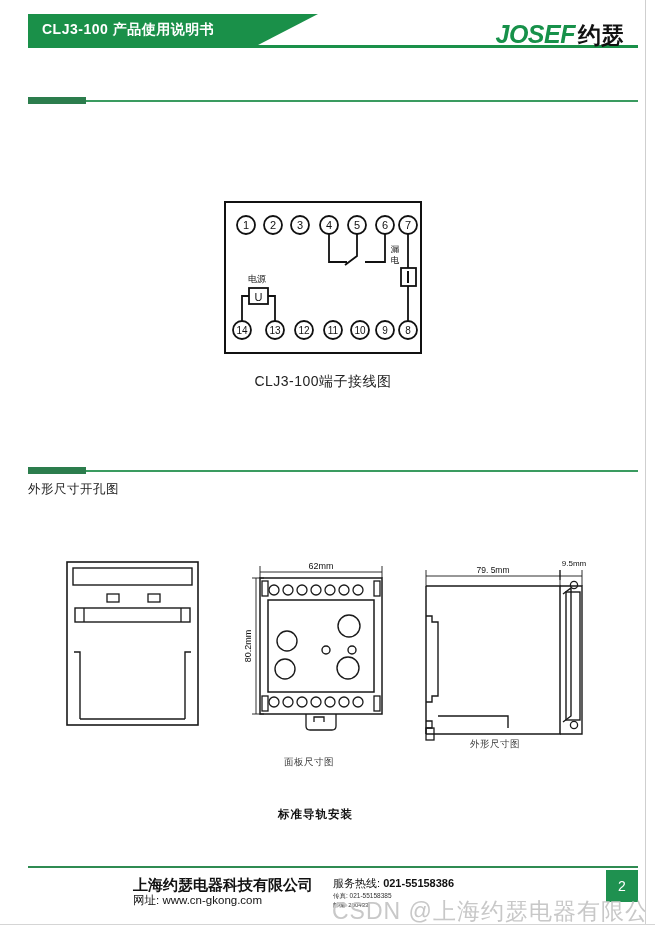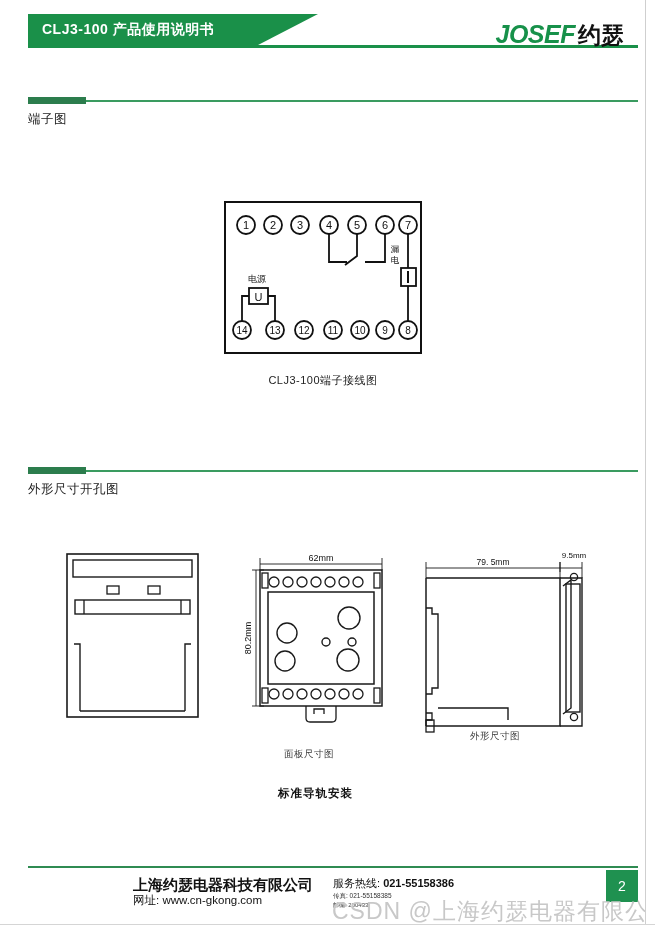--- a/index.html
+++ b/index.html
@@ -130,56 +130,57 @@
     left: 0;
     top: 200px;
     width: 646px;
     text-align: center;
   }
   .terminal-svg-holder {
     display: inline-block;
   }
   .diagram-caption {
     margin-top: 14px;
-    font-size: 11px;
+    font-size: 14px;
     color: #222;
     letter-spacing: 0.5px;
   }
 
   
   .dims {
     position: absolute;
     left: 0;
     top: 548px;
     width: 646px;
     height: 270px;
   }
   .dim-item {
     position: absolute;
-    top: 0;
+    top: 8px;
   }
   #dim-front { left: 62px; }
   #dim-panel { left: 242px; }
   #dim-side  { left: 408px; }
 
   .caption-sm {
     position: absolute;
     font-size: 9.5px;
     color: #3a3a3a;
     white-space: nowrap;
     letter-spacing: .5px;
     font-family: Liberation Serif, serif;
   }
   .caption-md {
     position: absolute;
     font-size: 11.5px;
     color: #111;
     font-weight: bold;
     white-space: nowrap;
     letter-spacing: 1px;
+    margin-top: 13px;
   }
 
   
   .footer {
     position: absolute;
     left: 28px;
     top: 866px;
     width: 610px;
     height: 58px;
   }
@@ -267,21 +268,20 @@
     <div class="header-rule"></div>
     <div class="brand">
       <span class="brand-latin">JOSEF</span><span class="brand-cjk">约瑟</span>
     </div>
   </div>
 
   <div class="section" id="sec-terminal">
     <div class="section-rule">
       <div class="tab"></div>
     </div>
-    <div class="section-title">端子图</div>
   </div>
 
   <div class="terminal-wrap">
     <div class="terminal-svg-holder">
       <svg width="200" height="155" viewBox="0 0 200 155">
         <rect x="2" y="2" width="196" height="151" fill="none" stroke="#111" stroke-width="2"></rect>
 
         <g stroke="#111" stroke-width="1.8" fill="#fff">
           <circle cx="23" cy="25" r="9"></circle>
           <circle cx="50" cy="25" r="9"></circle>

